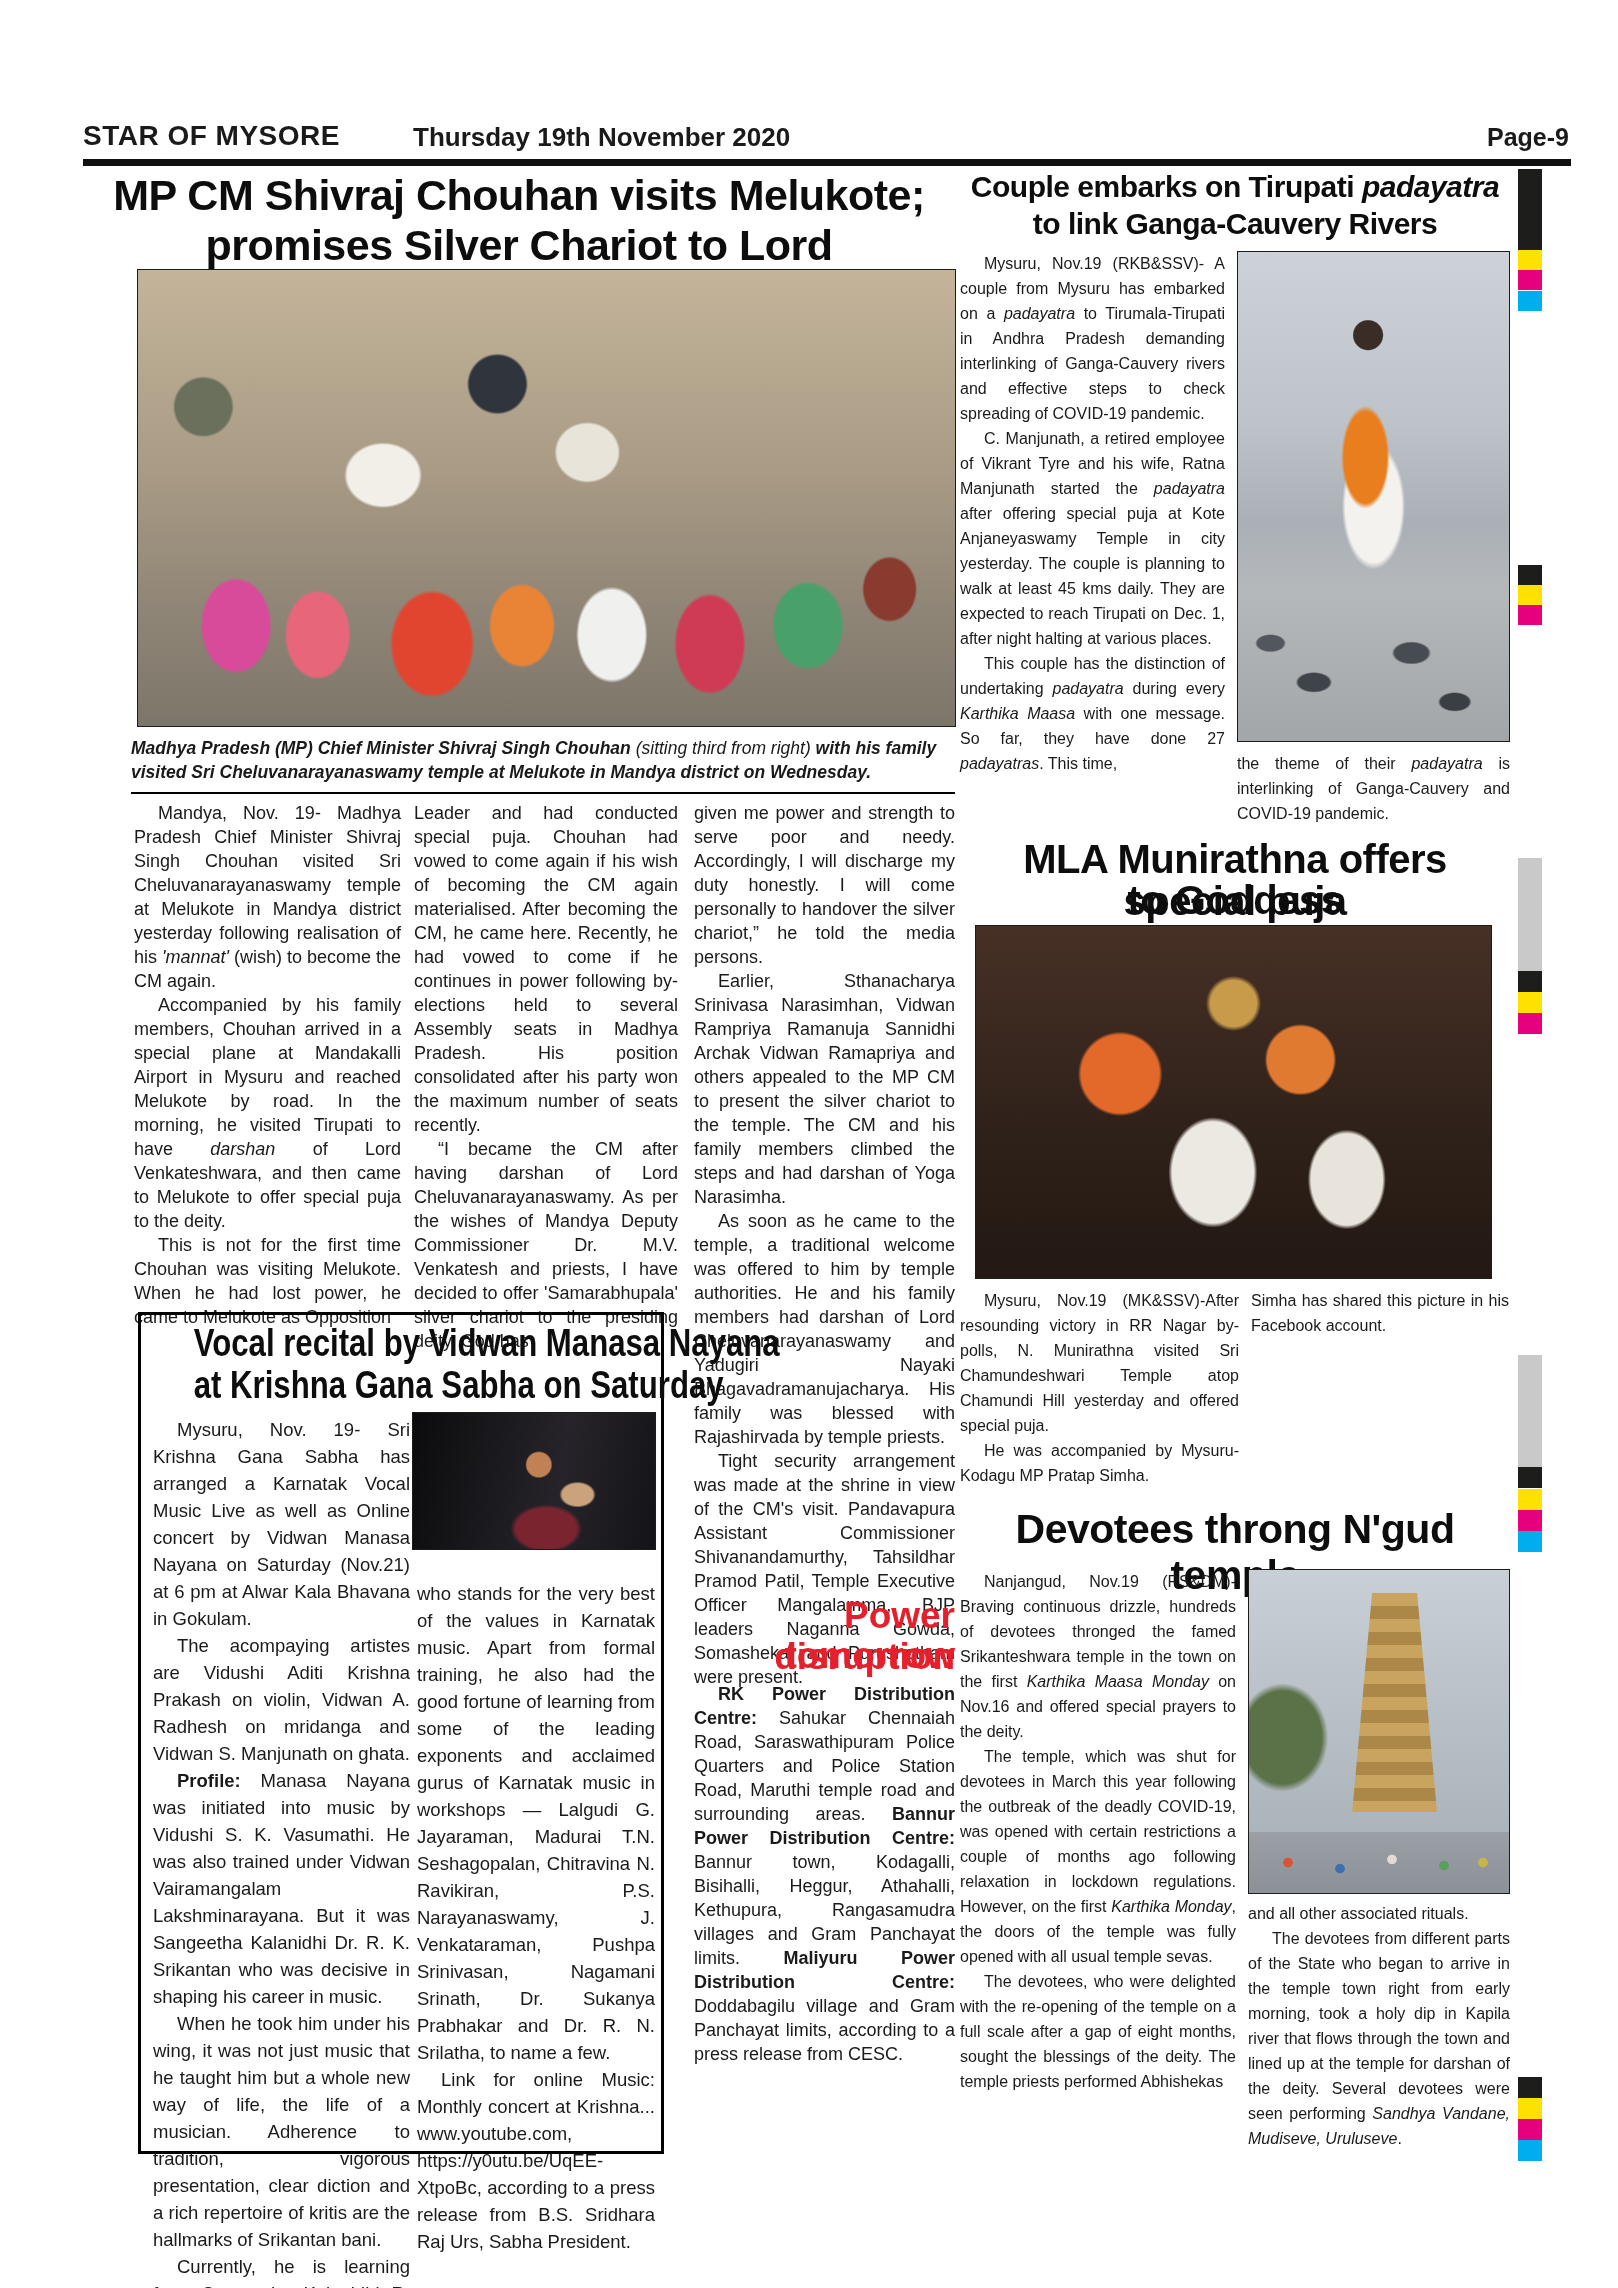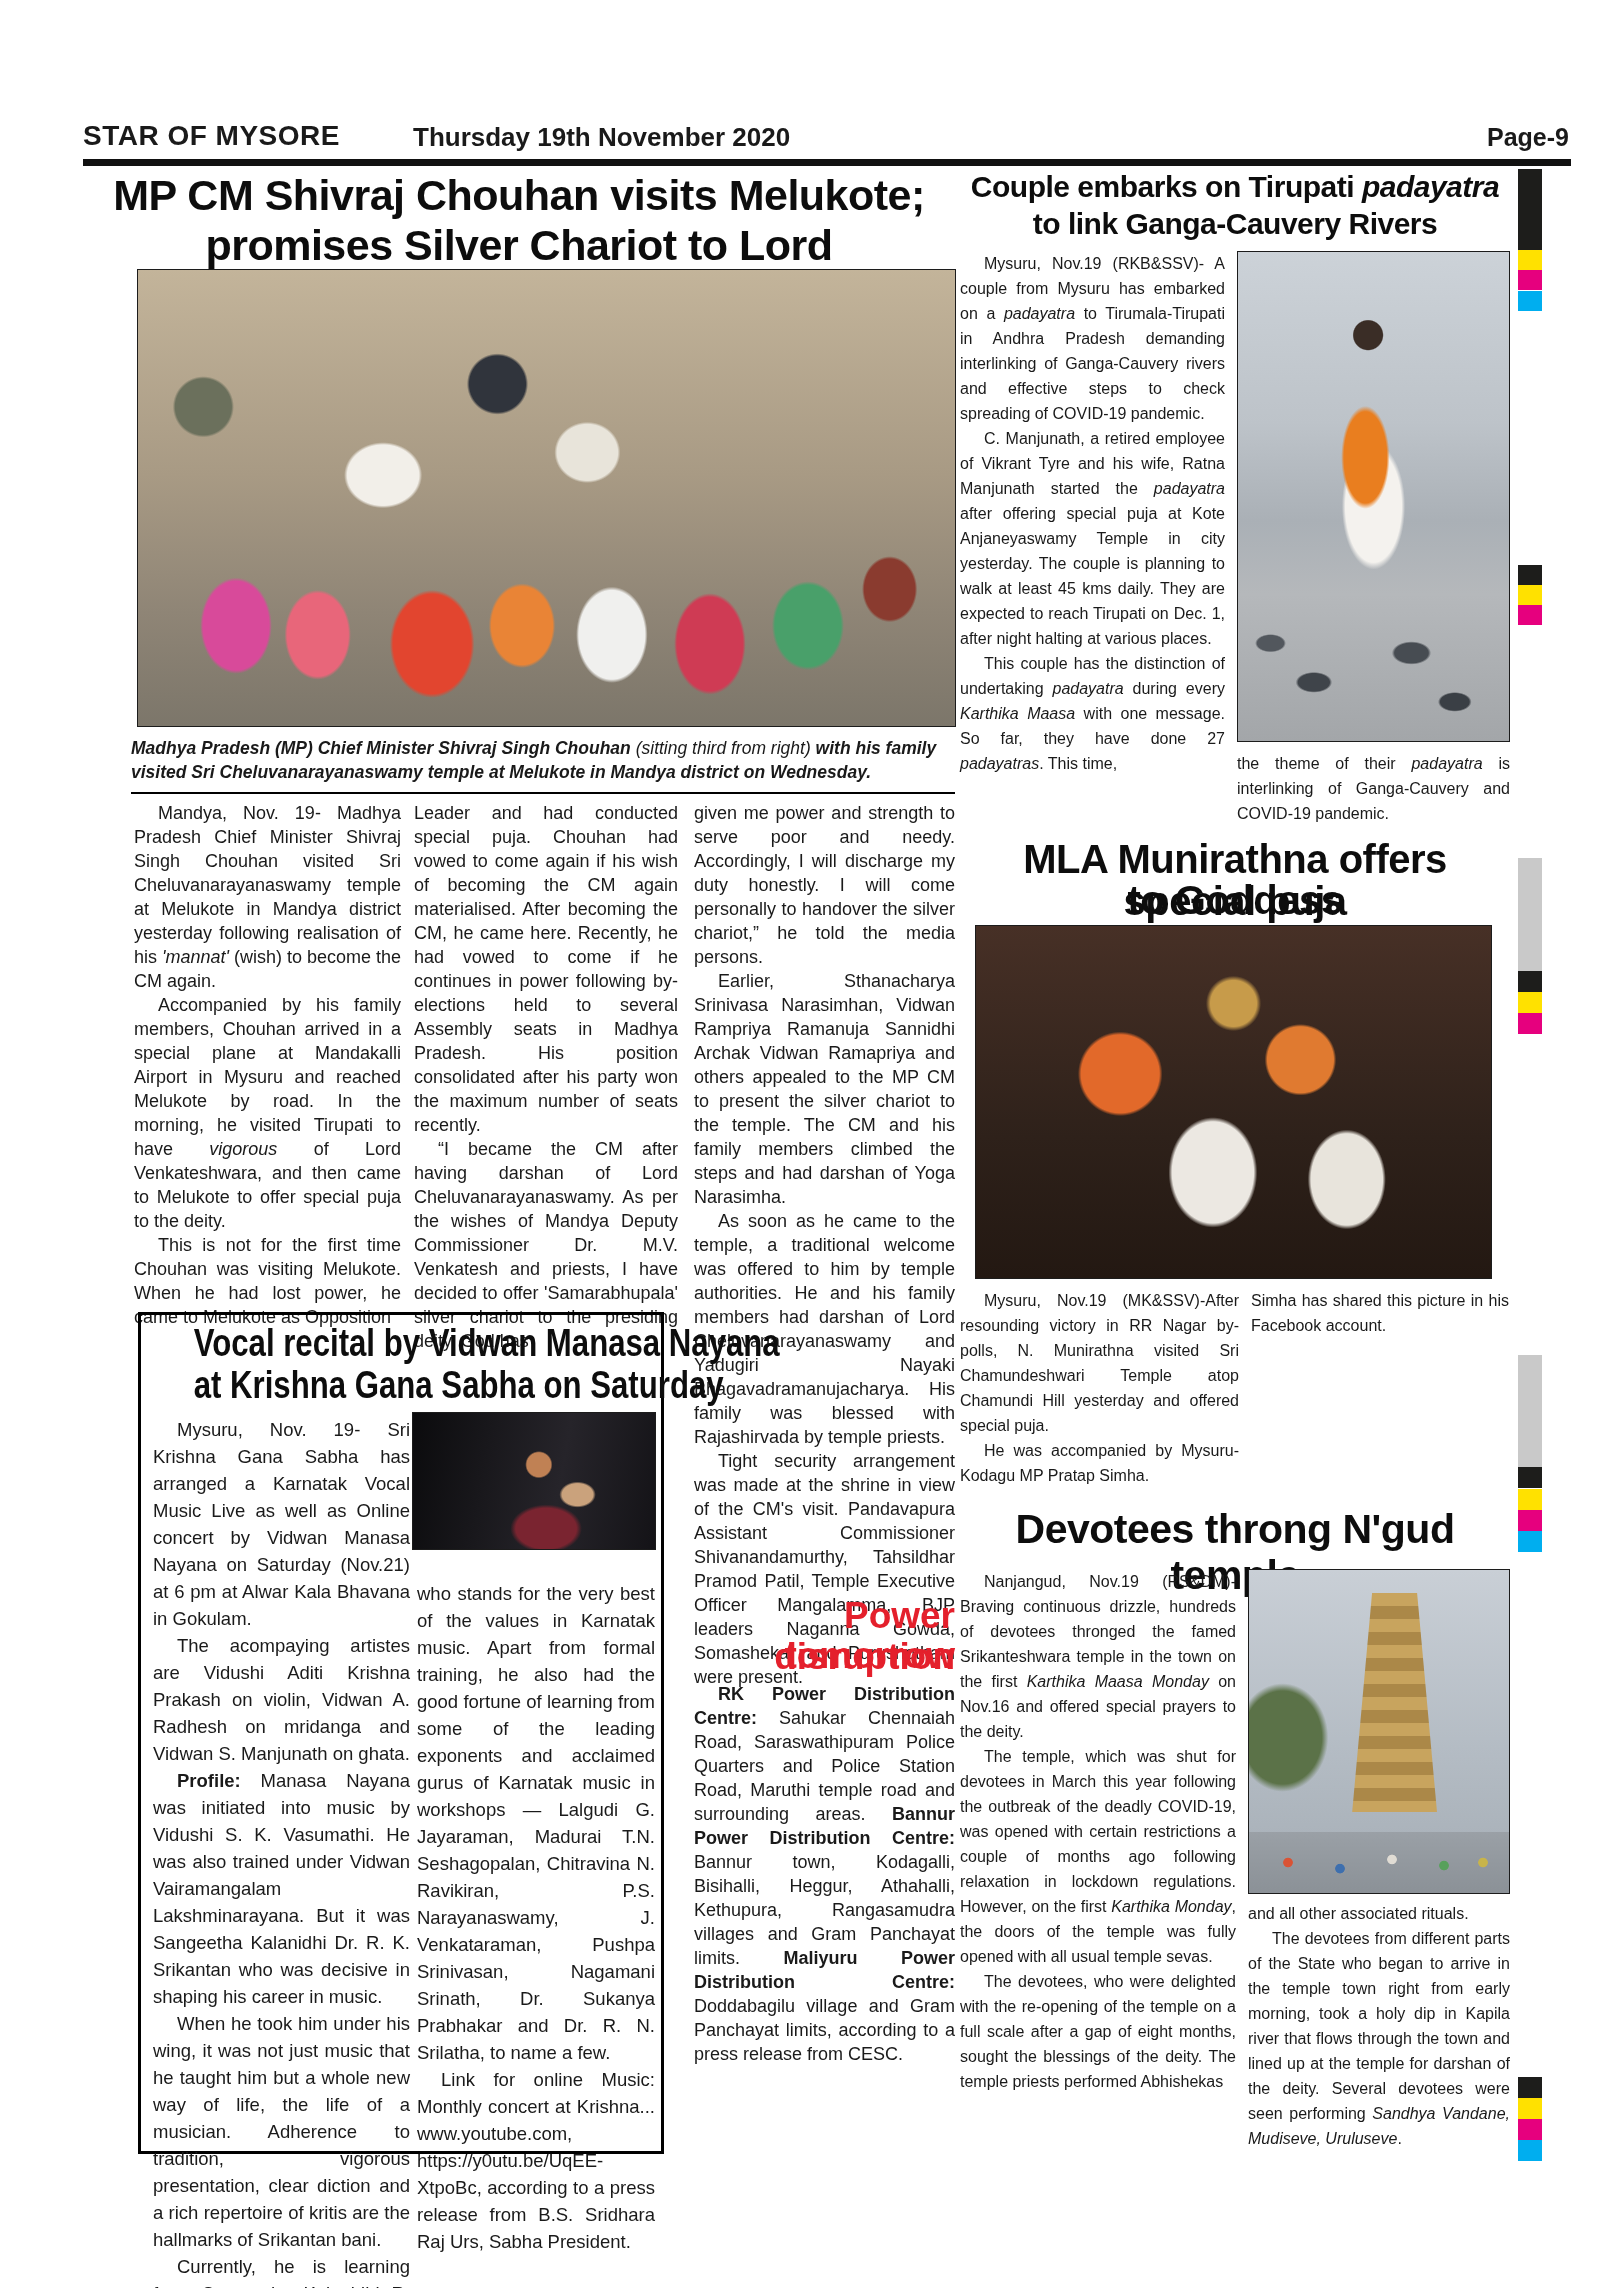--- a/index.html
+++ b/index.html
@@ -97,21 +97,21 @@
 <div class="abs mast mast-page" style="right:50px;top:123px;">Page-9</div>
 <div class="abs rule" style="left:83px;top:159px;width:1488px;height:7.4px;"></div>
 
 <section>
   <div class="abs hl hl-main" style="left:83px;top:170px;width:872px;">MP CM Shivraj Chouhan visits Melukote;</div>
   <div class="abs hl hl-main" style="left:83px;top:220px;width:872px;">promises Silver Chariot to Lord</div>
   <div class="abs photo photo1" style="left:137px;top:269px;width:819px;height:458px;"></div>
   <div class="abs caption" style="left:131px;top:736px;width:824px;"><b>Madhya Pradesh (MP) Chief Minister Shivraj Singh Chouhan</b> <span class="lt">(sitting third from right)</span> <b>with his family visited Sri Cheluvanarayanaswamy temple at Melukote in Mandya district on Wednesday.</b></div>
   <div class="abs col bodyL" style="left:134px;top:801px;width:267px;height:506px;">
       <p>Mandya, Nov. 19- Madhya Pradesh Chief Minister Shivraj Singh Chouhan visited Sri Cheluvanarayanaswamy temple at Melukote in Mandya district yesterday following realisation of his <i>'mannat'</i> (wish) to become the CM again.</p>
-      <p>Accompanied by his family members, Chouhan arrived in a special plane at Mandakalli Airport in Mysuru and reached Melukote by road. In the morning, he visited Tirupati to have <i>vigorous</i> of Lord Venkateshwara, and then came to Melukote to offer special puja to the deity.</p>
+      <p>Accompanied by his family members, Chouhan arrived in a special plane at Mandakalli Airport in Mysuru and reached Melukote by road. In the morning, he visited Tirupati to have <i>darshan</i> of Lord Venkateshwara, and then came to Melukote to offer special puja to the deity.</p>
       <p>This is not for the first time Chouhan was visiting Melukote. When he had lost power, he came to Melukote as Opposition</p>
     </div>
   <div class="abs col bodyL nf" style="left:414px;top:801px;width:264px;height:506px;">
       <p>Leader and had conducted special puja. Chouhan had vowed to come again if his wish of becoming the CM again materialised. After becoming the CM, he came here. Recently, he had vowed to come if he continues in power following by-elections held to several Assembly seats in Madhya Pradesh. His position consolidated after his party won the maximum number of seats recently.</p>
       <p>“I became the CM after having darshan of Lord Cheluvanarayanaswamy. As per the wishes of Mandya Deputy Commissioner Dr. M.V. Venkatesh and priests, I have decided to offer 'Samarabhupala' silver chariot to the presiding deity. God has</p>
     </div>
   <div class="abs col bodyL nf" style="left:694px;top:801px;width:261px;height:786px;">
       <p>given me power and strength to serve poor and needy. Accordingly, I will discharge my duty honestly. I will come personally to handover the silver chariot,” he told the media persons.</p>
       <p>Earlier, Sthanacharya Srinivasa Narasimhan, Vidwan Rampriya Ramanuja Sannidhi Archak Vidwan Ramapriya and others appealed to the MP CM to present the silver chariot to the temple. The CM and his family members climbed the steps and had darshan of Yoga Narasimha.</p>
       <p>As soon as he came to the temple, a traditional welcome was offered to him by temple authorities. He and his family members had darshan of Lord Cheluvanarayanaswamy and Yadugiri Nayaki Bhagavadramanujacharya. His family was blessed with Rajashirvada by temple priests.</p>

